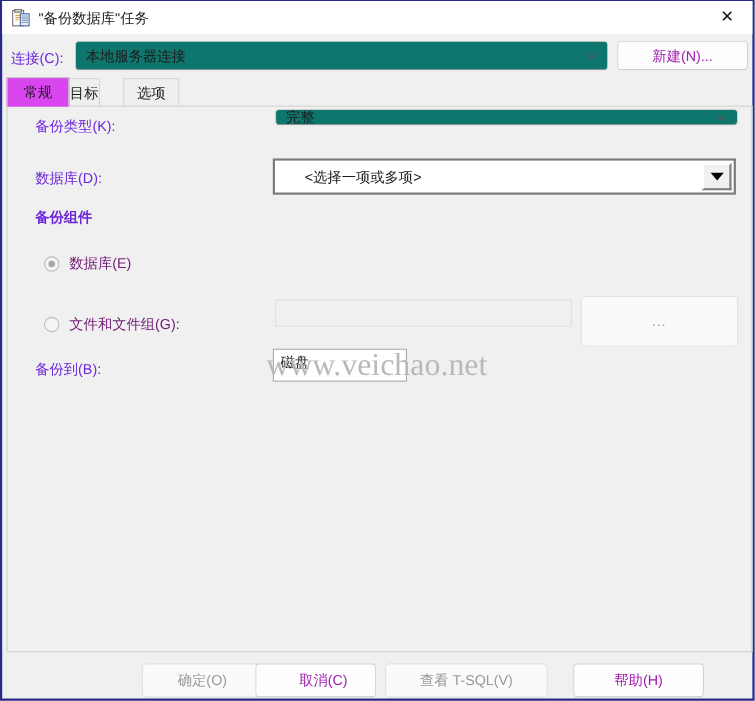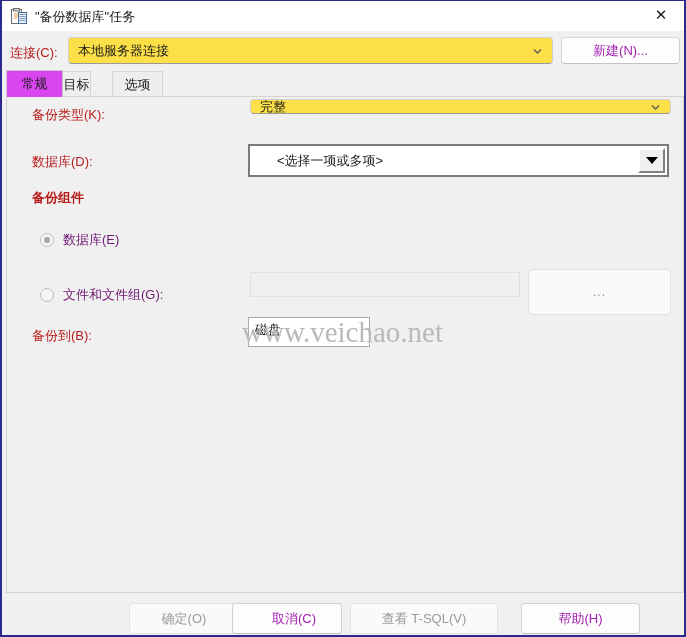--- a/index.html
+++ b/index.html
@@ -69,21 +69,21 @@
   .conn-label {
     position: absolute;
     left: 8px; top: 43px;
     font-size: 13px;
     color: #1b1b1b;
     white-space: nowrap;
   }
   .combo {
     position: absolute;
     box-sizing: border-box;
-    background: #fde047;
+    background: #0f766e;
     border: 1px solid #cfcfcf;
     border-bottom-color: #9a9a9a;
     border-radius: 4px;
   }
   .combo .val {
     position: absolute;
     left: 9px; top: 50%;
     transform: translateY(-50%);
     font-size: 13px;
     color: #1b1b1b;
@@ -159,21 +159,21 @@
     width: 678px;
     height: 497px;
     box-sizing: border-box;
     background: #f0f0f0;
     border: 1px solid #d3d3d3;
   }
 
   .field-label {
     position: absolute;
     font-size: 13px;
-    color: #b91c1c;
+    color: #6d28d9;
     white-space: nowrap;
   }
 
   
   #btype-label { left: 30px; top: 105px; }
   #btype-combo {
     left: 248px; top: 98px;
     width: 421px; height: 15px;
   }
 

